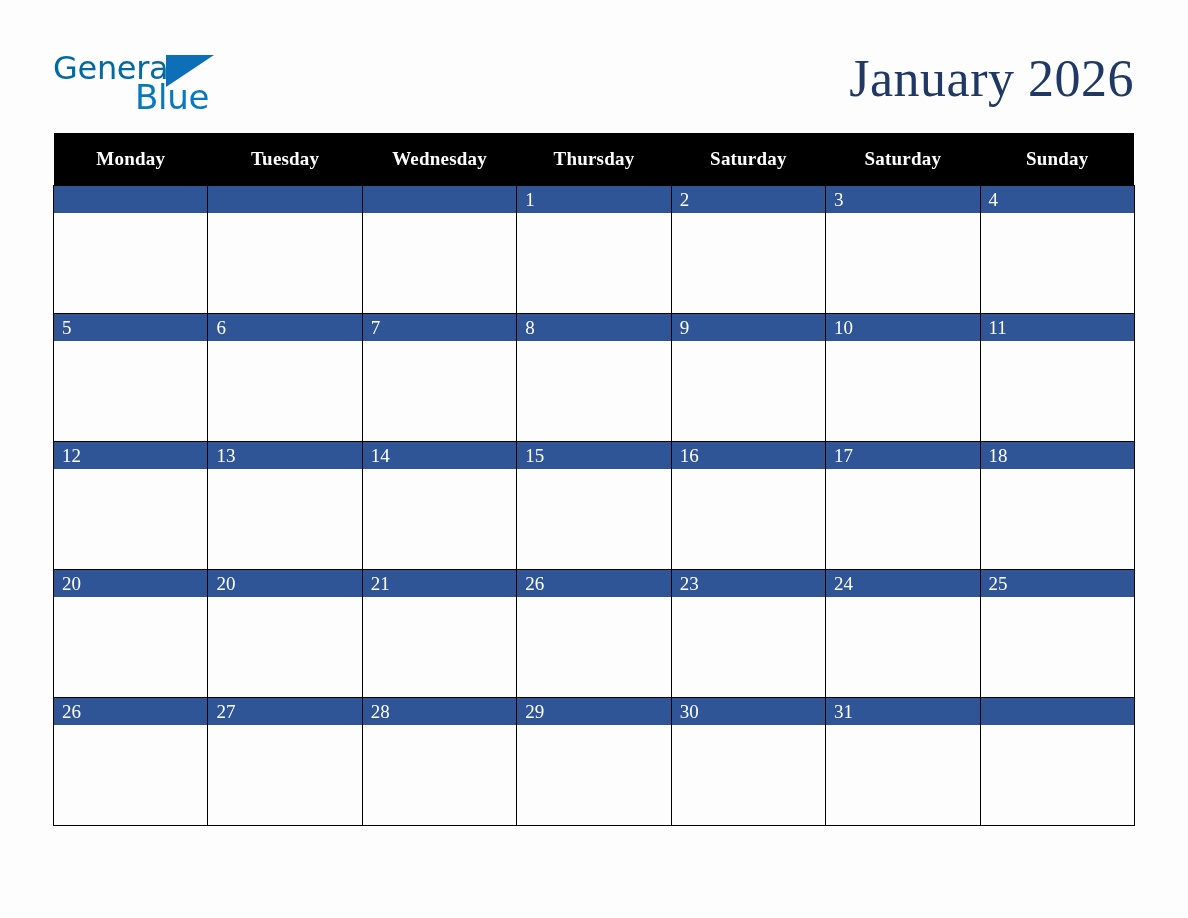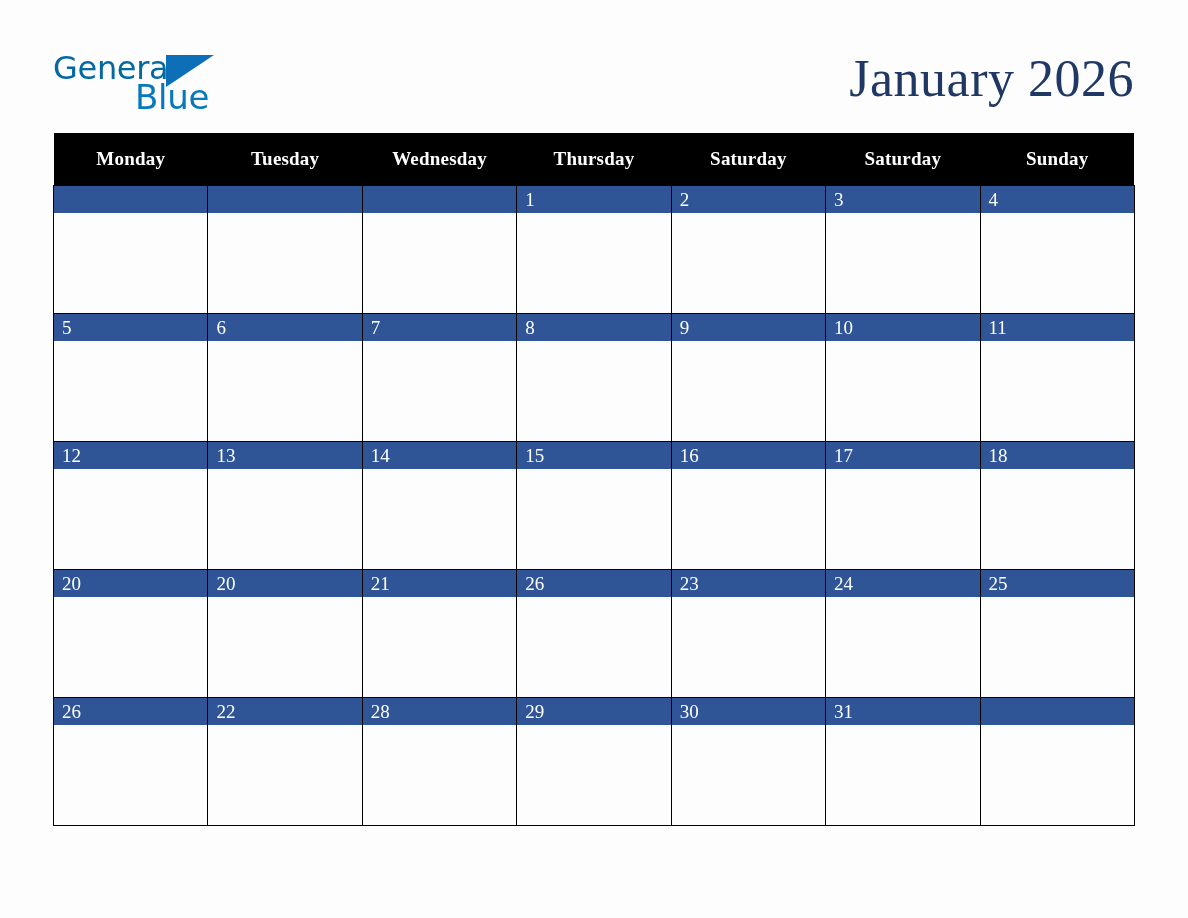--- a/index.html
+++ b/index.html
@@ -359,21 +359,21 @@
       </tr>
       <tr>
         <td>
             <div class="daycell">
               <div class="dayband">26</div>
               <div class="daybody"></div>
             </div>
           </td>
         <td>
             <div class="daycell">
-              <div class="dayband">22</div>
+              <div class="dayband">27</div>
               <div class="daybody"></div>
             </div>
           </td>
         <td>
             <div class="daycell">
               <div class="dayband">28</div>
               <div class="daybody"></div>
             </div>
           </td>
         <td>

